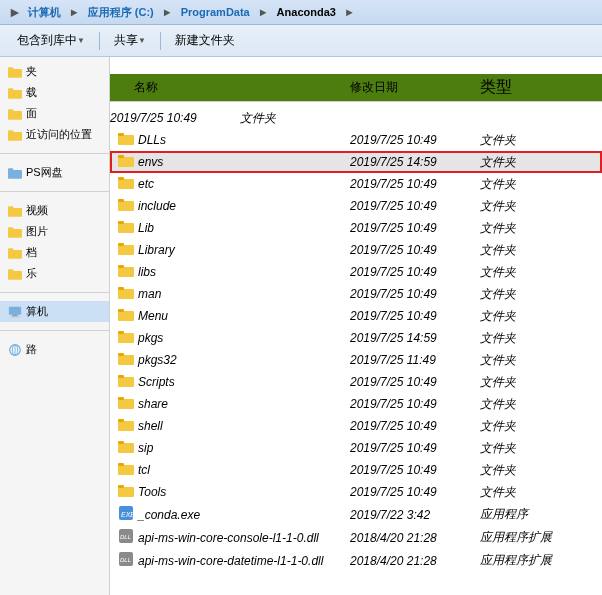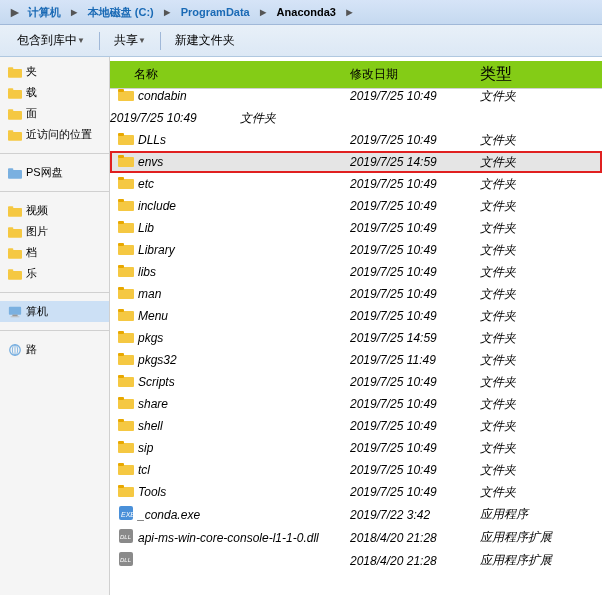--- a/index.html
+++ b/index.html
@@ -116,25 +116,25 @@
     .file-area {
       flex: 1;
       background: #fff;
       overflow-y: auto;
     }
 
     
     .col-header {
       display: flex;
       align-items: center;
-      background: #84cc16;
+      background: #4d7c0f;
       border-bottom: 1px solid #d0d0d0;
       padding: 3px 0;
       position: sticky;
-      top: 4px;
+      top: 17px;
       z-index: 10;
     }
     .col-name {
       width: 240px;
       padding-left: 24px;
       font-size: 12px;
       cursor: pointer;
       user-select: none;
     }
     .col-date {
@@ -195,21 +195,21 @@
       border: 1px solid #a0a0a0;
     }
   </style>
 </head>
 <body>
 
 <div class="title-bar">
   <span style="color:#555; font-size:14px; cursor:pointer;">►</span>
   <span class="breadcrumb-item">计算机</span>
   <span class="breadcrumb-sep">►</span>
-  <span class="breadcrumb-item">本地磁盘 (C:)</span>
+  <span class="breadcrumb-item">应用程序 (C:)</span>
   <span class="breadcrumb-sep">►</span>
   <span class="breadcrumb-item">ProgramData</span>
   <span class="breadcrumb-sep">►</span>
   <span class="breadcrumb-item active">Anaconda3</span>
   <span class="breadcrumb-sep">►</span>
 </div>
 
 <div class="toolbar">
   <button class="toolbar-btn">
     <span>包含到库中</span>
@@ -556,20 +556,21 @@
           </div>
           <div class="file-cell-date">2018/4/20 21:28</div>
           <div class="file-cell-type">应用程序扩展</div>
         </div>
         <div class="file-row">
           <div class="file-cell-name">
             <span><svg width="16" height="16" viewBox="0 0 16 16">
                 <rect x="1" y="1" width="14" height="14" rx="2" fill="#8a8a8a"></rect>
                 <text x="2" y="11" font-size="6" fill="white" font-family="Arial">DLL</text>
               </svg></span>
+            <span>api-ms-win-core-datetime-l1-1-0.dll</span>
           </div>
           <div class="file-cell-date">2018/4/20 21:28</div>
           <div class="file-cell-type">应用程序扩展</div>
         </div>
       </div>
   </div>
 
 </div>
 
 </body></html>

